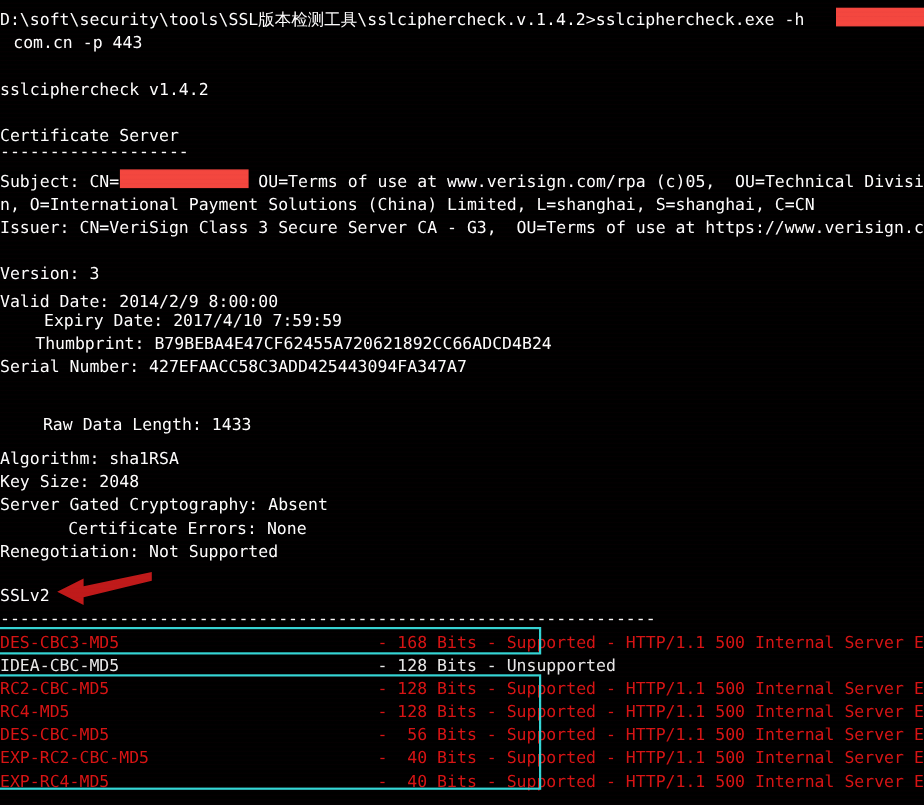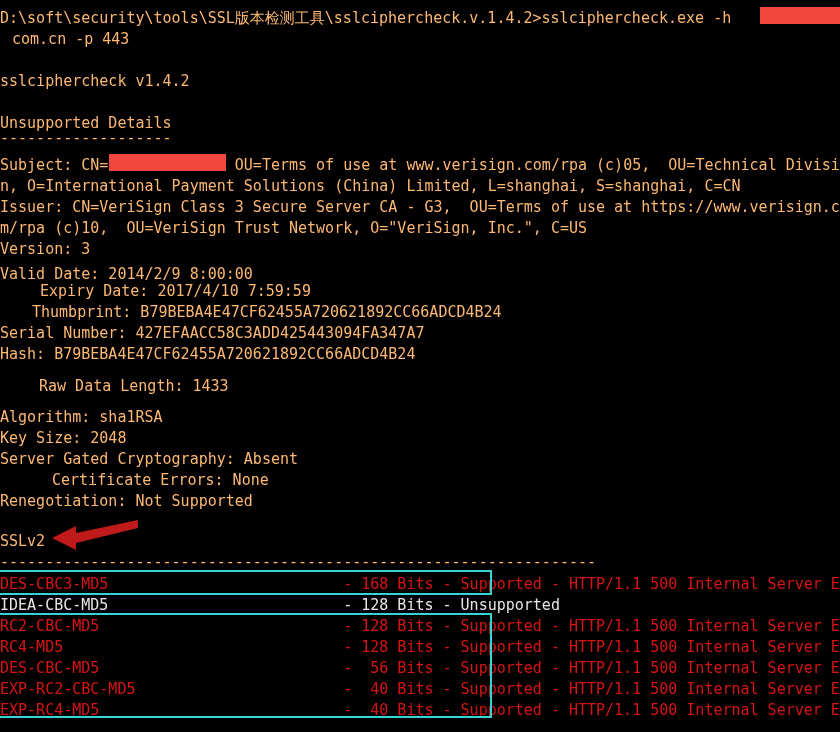--- a/index.html
+++ b/index.html
@@ -28,21 +28,21 @@
   }
   .line {
     position: absolute;
     left: 0;
     height: 21px;
     white-space: pre;
     font-family: "DejaVu Sans Mono", "Liberation Mono", monospace;
     font-size: 15px;
     line-height: 21px;
   }
-  .green  { color: #fdba74; }
+  .green  { color: #ffffff; }
   .red    { color: #d81414; }
   .white  { color: #e8e8e8; }
 
   
   .redaction {
     position: absolute;
     background: #f4473f;
     z-index: 6;
   }
 
@@ -85,43 +85,41 @@
   <div class="line green" style="top:8px;left:0;"><span>D:\soft\security\tools\SSL版本检测工具\sslciphercheck.v.1.4.2&gt;</span><span>sslciphercheck.exe -h </span></div>
   <div class="line green" style="top:29px;left:0;padding-left:12px;">com.cn -p 443</div>
 
   
   <div class="redaction" style="left:760px;top:7px;width:80px;height:17px;"></div>
 
   
   <div class="line green" style="top:71px;left:0;">sslciphercheck v1.4.2</div>
 
   
-  <div class="line green" style="top:113px;left:0;">Unsupported Details</div>
+  <div class="line green" style="top:113px;left:0;">Certificate Server</div>
   <div class="line green" style="top:128px;left:0;">-------------------</div>
 
   
   <div class="line green" style="top:155px;left:0;"><span>Subject: CN=</span><span style="color:transparent;">             </span><span> OU=Terms of use at www.verisign.com/rpa (c)05,  OU=Technical Divisio</span></div>
   <div class="redaction" style="left:109px;top:154px;width:117px;height:17px;"></div>
 
   <div class="line green" style="top:176px;left:0;">n, O=International Payment Solutions (China) Limited, L=shanghai, S=shanghai, C=CN</div>
   <div class="line green" style="top:197px;left:0;">Issuer: CN=VeriSign Class 3 Secure Server CA - G3,  OU=Terms of use at https://www.verisign.co</div>
-  <div class="line green" style="top:218px;left:0;">m/rpa (c)10,  OU=VeriSign Trust Network, O="VeriSign, Inc.", C=US</div>
 
   
   <div class="line green" style="top:239px;left:0;">Version: 3</div>
   <div class="line green" style="top:264px;left:0;">Valid Date: 2014/2/9 8:00:00</div>
   <div class="line green" style="top:281px;left:0;padding-left:40px;">Expiry Date: 2017/4/10 7:59:59</div>
   <div class="line green" style="top:302px;left:0;padding-left:32px;">Thumbprint: B79BEBA4E47CF62455A720621892CC66ADCD4B24</div>
   <div class="line green" style="top:323px;left:0;">Serial Number: 427EFAACC58C3ADD425443094FA347A7</div>
-  <div class="line green" style="top:344px;left:0;">Hash: B79BEBA4E47CF62455A720621892CC66ADCD4B24</div>
   <div class="line green" style="top:376px;left:0;margin-left:39px;">Raw Data Length: 1433</div>
   <div class="line green" style="top:407px;left:0;">Algorithm: sha1RSA</div>
   <div class="line green" style="top:428px;left:0;">Key Size: 2048</div>
   <div class="line green" style="top:449px;left:0;">Server Gated Cryptography: Absent</div>
-  <div class="line green" style="top:470px;left:4px;padding-left:48px;">Certificate Errors: None</div>
+  <div class="line green" style="top:470px;left:14px;padding-left:48px;">Certificate Errors: None</div>
   <div class="line green" style="top:491px;left:0;">Renegotiation: Not Supported</div>
 
   
   <div class="line green" style="top:531px;left:0;">SSLv2</div>
   <div class="line green" style="top:552px;left:0;">------------------------------------------------------------------</div>
 
   
   <div class="line red" style="top:574px;left:0;">DES-CBC3-MD5                          - 168 Bits - Supported - HTTP/1.1 500 Internal Server Error</div>
   <div class="line white" style="top:595px;left:0;">IDEA-CBC-MD5                          - 128 Bits - Unsupported</div>
   <div class="line red" style="top:616px;left:0;">RC2-CBC-MD5                           - 128 Bits - Supported - HTTP/1.1 500 Internal Server Error</div>

